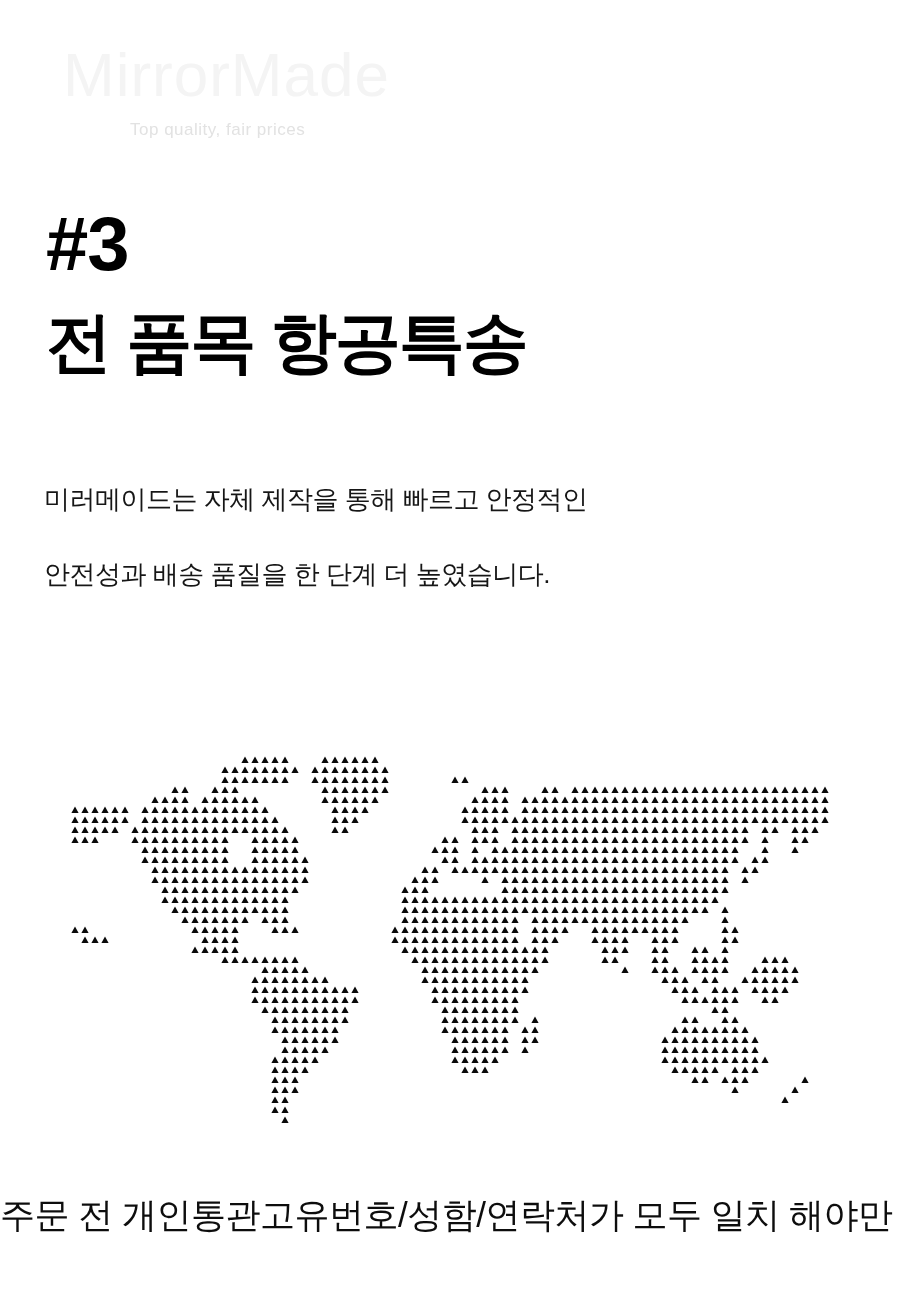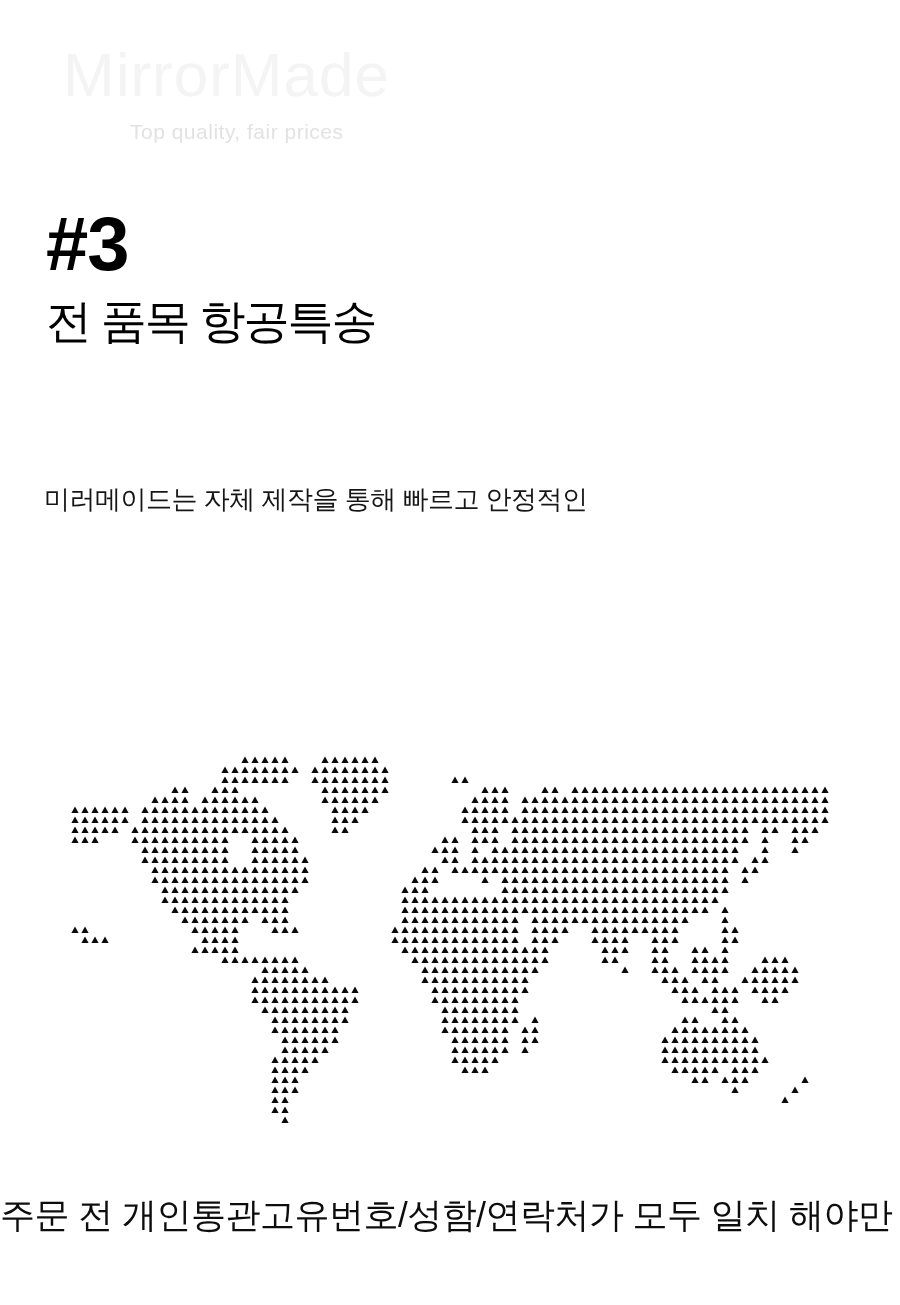--- a/index.html
+++ b/index.html
@@ -13,32 +13,32 @@
   .watermark{
     position:absolute;left:63px;top:44px;
     user-select:none;
   }
   .watermark .brand{
     font-size:62px;font-weight:400;letter-spacing:1px;
     color:#f4f4f4;line-height:1;
   }
   .watermark .tagline{
     margin-left:67px;margin-top:14px;
-    font-size:21px;color:#e2e2e2;letter-spacing:0.5px;
+    font-size:17px;color:#e2e2e2;letter-spacing:0.5px;
   }
   .heading{
     position:absolute;left:46px;top:206px;
     color:#000000;
   }
   .heading .num{
     font-size:76px;font-weight:800;line-height:1.0;letter-spacing:-1px;
   }
   .heading .title{
-    margin-top:16px;
-    font-size:46px;font-weight:400;line-height:1.0;letter-spacing:-2px;
+    margin-top:27px;
+    font-size:66px;font-weight:700;line-height:1.0;letter-spacing:-2px;
   }
   .paragraph{
     position:absolute;left:44px;top:462px;
     font-size:26px;font-weight:400;color:#161616;
     letter-spacing:-0.5px;
   }
   .paragraph .pline{
     height:75px;line-height:75px;white-space:nowrap;
   }
   .map-wrap{
@@ -63,20 +63,21 @@
   <div class="tagline">Top quality, fair prices</div>
 </div>
 
 <div class="heading">
   <div class="num">#3</div>
   <div class="title">전 품목 항공특송</div>
 </div>
 
 <div class="paragraph">
   <div class="pline">미러메이드는 자체 제작을 통해 빠르고 안정적인</div>
+  <div class="pline">안전성과 배송 품질을 한 단계 더 높였습니다.</div>
 </div>
 
 <div class="map-wrap">
   <svg id="world-map-svg" width="760" height="370" viewBox="0 0 760 370" xmlns="http://www.w3.org/2000/svg">
     <path id="map-dots-path" d="M171.4,8 L175,1.5 L178.6,8 Z M181.4,8 L185,1.5 L188.6,8 Z M191.4,8 L195,1.5 L198.6,8 Z M201.4,8 L205,1.5 L208.6,8 Z M211.4,8 L215,1.5 L218.6,8 Z M251.4,8 L255,1.5 L258.6,8 Z M261.4,8 L265,1.5 L268.6,8 Z M271.4,8 L275,1.5 L278.6,8 Z M281.4,8 L285,1.5 L288.6,8 Z M291.4,8 L295,1.5 L298.6,8 Z M301.4,8 L305,1.5 L308.6,8 Z M151.4,18 L155,11.5 L158.6,18 Z M161.4,18 L165,11.5 L168.6,18 Z M171.4,18 L175,11.5 L178.6,18 Z M181.4,18 L185,11.5 L188.6,18 Z M191.4,18 L195,11.5 L198.6,18 Z M201.4,18 L205,11.5 L208.6,18 Z M211.4,18 L215,11.5 L218.6,18 Z M221.4,18 L225,11.5 L228.6,18 Z M241.4,18 L245,11.5 L248.6,18 Z M251.4,18 L255,11.5 L258.6,18 Z M261.4,18 L265,11.5 L268.6,18 Z M271.4,18 L275,11.5 L278.6,18 Z M281.4,18 L285,11.5 L288.6,18 Z M291.4,18 L295,11.5 L298.6,18 Z M301.4,18 L305,11.5 L308.6,18 Z M311.4,18 L315,11.5 L318.6,18 Z M151.4,28 L155,21.5 L158.6,28 Z M161.4,28 L165,21.5 L168.6,28 Z M171.4,28 L175,21.5 L178.6,28 Z M181.4,28 L185,21.5 L188.6,28 Z M191.4,28 L195,21.5 L198.6,28 Z M201.4,28 L205,21.5 L208.6,28 Z M211.4,28 L215,21.5 L218.6,28 Z M241.4,28 L245,21.5 L248.6,28 Z M251.4,28 L255,21.5 L258.6,28 Z M261.4,28 L265,21.5 L268.6,28 Z M271.4,28 L275,21.5 L278.6,28 Z M281.4,28 L285,21.5 L288.6,28 Z M291.4,28 L295,21.5 L298.6,28 Z M301.4,28 L305,21.5 L308.6,28 Z M311.4,28 L315,21.5 L318.6,28 Z M381.4,28 L385,21.5 L388.6,28 Z M391.4,28 L395,21.5 L398.6,28 Z M101.4,38 L105,31.5 L108.6,38 Z M111.4,38 L115,31.5 L118.6,38 Z M141.4,38 L145,31.5 L148.6,38 Z M151.4,38 L155,31.5 L158.6,38 Z M161.4,38 L165,31.5 L168.6,38 Z M251.4,38 L255,31.5 L258.6,38 Z M261.4,38 L265,31.5 L268.6,38 Z M271.4,38 L275,31.5 L278.6,38 Z M281.4,38 L285,31.5 L288.6,38 Z M291.4,38 L295,31.5 L298.6,38 Z M301.4,38 L305,31.5 L308.6,38 Z M311.4,38 L315,31.5 L318.6,38 Z M411.4,38 L415,31.5 L418.6,38 Z M421.4,38 L425,31.5 L428.6,38 Z M431.4,38 L435,31.5 L438.6,38 Z M471.4,38 L475,31.5 L478.6,38 Z M481.4,38 L485,31.5 L488.6,38 Z M501.4,38 L505,31.5 L508.6,38 Z M511.4,38 L515,31.5 L518.6,38 Z M521.4,38 L525,31.5 L528.6,38 Z M531.4,38 L535,31.5 L538.6,38 Z M541.4,38 L545,31.5 L548.6,38 Z M551.4,38 L555,31.5 L558.6,38 Z M561.4,38 L565,31.5 L568.6,38 Z M571.4,38 L575,31.5 L578.6,38 Z M581.4,38 L585,31.5 L588.6,38 Z M591.4,38 L595,31.5 L598.6,38 Z M601.4,38 L605,31.5 L608.6,38 Z M611.4,38 L615,31.5 L618.6,38 Z M621.4,38 L625,31.5 L628.6,38 Z M631.4,38 L635,31.5 L638.6,38 Z M641.4,38 L645,31.5 L648.6,38 Z M651.4,38 L655,31.5 L658.6,38 Z M661.4,38 L665,31.5 L668.6,38 Z M671.4,38 L675,31.5 L678.6,38 Z M681.4,38 L685,31.5 L688.6,38 Z M691.4,38 L695,31.5 L698.6,38 Z M701.4,38 L705,31.5 L708.6,38 Z M711.4,38 L715,31.5 L718.6,38 Z M721.4,38 L725,31.5 L728.6,38 Z M731.4,38 L735,31.5 L738.6,38 Z M741.4,38 L745,31.5 L748.6,38 Z M751.4,38 L755,31.5 L758.6,38 Z M81.4,48 L85,41.5 L88.6,48 Z M91.4,48 L95,41.5 L98.6,48 Z M101.4,48 L105,41.5 L108.6,48 Z M111.4,48 L115,41.5 L118.6,48 Z M131.4,48 L135,41.5 L138.6,48 Z M141.4,48 L145,41.5 L148.6,48 Z M151.4,48 L155,41.5 L158.6,48 Z M161.4,48 L165,41.5 L168.6,48 Z M171.4,48 L175,41.5 L178.6,48 Z M181.4,48 L185,41.5 L188.6,48 Z M251.4,48 L255,41.5 L258.6,48 Z M261.4,48 L265,41.5 L268.6,48 Z M271.4,48 L275,41.5 L278.6,48 Z M281.4,48 L285,41.5 L288.6,48 Z M291.4,48 L295,41.5 L298.6,48 Z M301.4,48 L305,41.5 L308.6,48 Z M401.4,48 L405,41.5 L408.6,48 Z M411.4,48 L415,41.5 L418.6,48 Z M421.4,48 L425,41.5 L428.6,48 Z M431.4,48 L435,41.5 L438.6,48 Z M451.4,48 L455,41.5 L458.6,48 Z M461.4,48 L465,41.5 L468.6,48 Z M471.4,48 L475,41.5 L478.6,48 Z M481.4,48 L485,41.5 L488.6,48 Z M491.4,48 L495,41.5 L498.6,48 Z M501.4,48 L505,41.5 L508.6,48 Z M511.4,48 L515,41.5 L518.6,48 Z M521.4,48 L525,41.5 L528.6,48 Z M531.4,48 L535,41.5 L538.6,48 Z M541.4,48 L545,41.5 L548.6,48 Z M551.4,48 L555,41.5 L558.6,48 Z M561.4,48 L565,41.5 L568.6,48 Z M571.4,48 L575,41.5 L578.6,48 Z M581.4,48 L585,41.5 L588.6,48 Z M591.4,48 L595,41.5 L598.6,48 Z M601.4,48 L605,41.5 L608.6,48 Z M611.4,48 L615,41.5 L618.6,48 Z M621.4,48 L625,41.5 L628.6,48 Z M631.4,48 L635,41.5 L638.6,48 Z M641.4,48 L645,41.5 L648.6,48 Z M651.4,48 L655,41.5 L658.6,48 Z M661.4,48 L665,41.5 L668.6,48 Z M671.4,48 L675,41.5 L678.6,48 Z M681.4,48 L685,41.5 L688.6,48 Z M691.4,48 L695,41.5 L698.6,48 Z M701.4,48 L705,41.5 L708.6,48 Z M711.4,48 L715,41.5 L718.6,48 Z M721.4,48 L725,41.5 L728.6,48 Z M731.4,48 L735,41.5 L738.6,48 Z M741.4,48 L745,41.5 L748.6,48 Z M751.4,48 L755,41.5 L758.6,48 Z M1.4,58 L5,51.5 L8.6,58 Z M11.4,58 L15,51.5 L18.6,58 Z M21.4,58 L25,51.5 L28.6,58 Z M31.4,58 L35,51.5 L38.6,58 Z M41.4,58 L45,51.5 L48.6,58 Z M51.4,58 L55,51.5 L58.6,58 Z M71.4,58 L75,51.5 L78.6,58 Z M81.4,58 L85,51.5 L88.6,58 Z M91.4,58 L95,51.5 L98.6,58 Z M101.4,58 L105,51.5 L108.6,58 Z M111.4,58 L115,51.5 L118.6,58 Z M121.4,58 L125,51.5 L128.6,58 Z M131.4,58 L135,51.5 L138.6,58 Z M141.4,58 L145,51.5 L148.6,58 Z M151.4,58 L155,51.5 L158.6,58 Z M161.4,58 L165,51.5 L168.6,58 Z M171.4,58 L175,51.5 L178.6,58 Z M181.4,58 L185,51.5 L188.6,58 Z M191.4,58 L195,51.5 L198.6,58 Z M261.4,58 L265,51.5 L268.6,58 Z M271.4,58 L275,51.5 L278.6,58 Z M281.4,58 L285,51.5 L288.6,58 Z M291.4,58 L295,51.5 L298.6,58 Z M391.4,58 L395,51.5 L398.6,58 Z M401.4,58 L405,51.5 L408.6,58 Z M411.4,58 L415,51.5 L418.6,58 Z M421.4,58 L425,51.5 L428.6,58 Z M431.4,58 L435,51.5 L438.6,58 Z M451.4,58 L455,51.5 L458.6,58 Z M461.4,58 L465,51.5 L468.6,58 Z M471.4,58 L475,51.5 L478.6,58 Z M481.4,58 L485,51.5 L488.6,58 Z M491.4,58 L495,51.5 L498.6,58 Z M501.4,58 L505,51.5 L508.6,58 Z M511.4,58 L515,51.5 L518.6,58 Z M521.4,58 L525,51.5 L528.6,58 Z M531.4,58 L535,51.5 L538.6,58 Z M541.4,58 L545,51.5 L548.6,58 Z M551.4,58 L555,51.5 L558.6,58 Z M561.4,58 L565,51.5 L568.6,58 Z M571.4,58 L575,51.5 L578.6,58 Z M581.4,58 L585,51.5 L588.6,58 Z M591.4,58 L595,51.5 L598.6,58 Z M601.4,58 L605,51.5 L608.6,58 Z M611.4,58 L615,51.5 L618.6,58 Z M621.4,58 L625,51.5 L628.6,58 Z M631.4,58 L635,51.5 L638.6,58 Z M641.4,58 L645,51.5 L648.6,58 Z M651.4,58 L655,51.5 L658.6,58 Z M661.4,58 L665,51.5 L668.6,58 Z M671.4,58 L675,51.5 L678.6,58 Z M681.4,58 L685,51.5 L688.6,58 Z M691.4,58 L695,51.5 L698.6,58 Z M701.4,58 L705,51.5 L708.6,58 Z M711.4,58 L715,51.5 L718.6,58 Z M721.4,58 L725,51.5 L728.6,58 Z M731.4,58 L735,51.5 L738.6,58 Z M741.4,58 L745,51.5 L748.6,58 Z M751.4,58 L755,51.5 L758.6,58 Z M1.4,68 L5,61.5 L8.6,68 Z M11.4,68 L15,61.5 L18.6,68 Z M21.4,68 L25,61.5 L28.6,68 Z M31.4,68 L35,61.5 L38.6,68 Z M41.4,68 L45,61.5 L48.6,68 Z M51.4,68 L55,61.5 L58.6,68 Z M71.4,68 L75,61.5 L78.6,68 Z M81.4,68 L85,61.5 L88.6,68 Z M91.4,68 L95,61.5 L98.6,68 Z M101.4,68 L105,61.5 L108.6,68 Z M111.4,68 L115,61.5 L118.6,68 Z M121.4,68 L125,61.5 L128.6,68 Z M131.4,68 L135,61.5 L138.6,68 Z M141.4,68 L145,61.5 L148.6,68 Z M151.4,68 L155,61.5 L158.6,68 Z M161.4,68 L165,61.5 L168.6,68 Z M171.4,68 L175,61.5 L178.6,68 Z M181.4,68 L185,61.5 L188.6,68 Z M191.4,68 L195,61.5 L198.6,68 Z M201.4,68 L205,61.5 L208.6,68 Z M261.4,68 L265,61.5 L268.6,68 Z M271.4,68 L275,61.5 L278.6,68 Z M281.4,68 L285,61.5 L288.6,68 Z M391.4,68 L395,61.5 L398.6,68 Z M401.4,68 L405,61.5 L408.6,68 Z M411.4,68 L415,61.5 L418.6,68 Z M421.4,68 L425,61.5 L428.6,68 Z M431.4,68 L435,61.5 L438.6,68 Z M441.4,68 L445,61.5 L448.6,68 Z M451.4,68 L455,61.5 L458.6,68 Z M461.4,68 L465,61.5 L468.6,68 Z M471.4,68 L475,61.5 L478.6,68 Z M481.4,68 L485,61.5 L488.6,68 Z M491.4,68 L495,61.5 L498.6,68 Z M501.4,68 L505,61.5 L508.6,68 Z M511.4,68 L515,61.5 L518.6,68 Z M521.4,68 L525,61.5 L528.6,68 Z M531.4,68 L535,61.5 L538.6,68 Z M541.4,68 L545,61.5 L548.6,68 Z M551.4,68 L555,61.5 L558.6,68 Z M561.4,68 L565,61.5 L568.6,68 Z M571.4,68 L575,61.5 L578.6,68 Z M581.4,68 L585,61.5 L588.6,68 Z M591.4,68 L595,61.5 L598.6,68 Z M601.4,68 L605,61.5 L608.6,68 Z M611.4,68 L615,61.5 L618.6,68 Z M621.4,68 L625,61.5 L628.6,68 Z M631.4,68 L635,61.5 L638.6,68 Z M641.4,68 L645,61.5 L648.6,68 Z M651.4,68 L655,61.5 L658.6,68 Z M661.4,68 L665,61.5 L668.6,68 Z M671.4,68 L675,61.5 L678.6,68 Z M681.4,68 L685,61.5 L688.6,68 Z M691.4,68 L695,61.5 L698.6,68 Z M701.4,68 L705,61.5 L708.6,68 Z M711.4,68 L715,61.5 L718.6,68 Z M721.4,68 L725,61.5 L728.6,68 Z M731.4,68 L735,61.5 L738.6,68 Z M741.4,68 L745,61.5 L748.6,68 Z M751.4,68 L755,61.5 L758.6,68 Z M1.4,78 L5,71.5 L8.6,78 Z M11.4,78 L15,71.5 L18.6,78 Z M21.4,78 L25,71.5 L28.6,78 Z M31.4,78 L35,71.5 L38.6,78 Z M41.4,78 L45,71.5 L48.6,78 Z M61.4,78 L65,71.5 L68.6,78 Z M71.4,78 L75,71.5 L78.6,78 Z M81.4,78 L85,71.5 L88.6,78 Z M91.4,78 L95,71.5 L98.6,78 Z M101.4,78 L105,71.5 L108.6,78 Z M111.4,78 L115,71.5 L118.6,78 Z M121.4,78 L125,71.5 L128.6,78 Z M131.4,78 L135,71.5 L138.6,78 Z M141.4,78 L145,71.5 L148.6,78 Z M151.4,78 L155,71.5 L158.6,78 Z M161.4,78 L165,71.5 L168.6,78 Z M171.4,78 L175,71.5 L178.6,78 Z M181.4,78 L185,71.5 L188.6,78 Z M191.4,78 L195,71.5 L198.6,78 Z M201.4,78 L205,71.5 L208.6,78 Z M211.4,78 L215,71.5 L218.6,78 Z M261.4,78 L265,71.5 L268.6,78 Z M271.4,78 L275,71.5 L278.6,78 Z M401.4,78 L405,71.5 L408.6,78 Z M411.4,78 L415,71.5 L418.6,78 Z M421.4,78 L425,71.5 L428.6,78 Z M441.4,78 L445,71.5 L448.6,78 Z M451.4,78 L455,71.5 L458.6,78 Z M461.4,78 L465,71.5 L468.6,78 Z M471.4,78 L475,71.5 L478.6,78 Z M481.4,78 L485,71.5 L488.6,78 Z M491.4,78 L495,71.5 L498.6,78 Z M501.4,78 L505,71.5 L508.6,78 Z M511.4,78 L515,71.5 L518.6,78 Z M521.4,78 L525,71.5 L528.6,78 Z M531.4,78 L535,71.5 L538.6,78 Z M541.4,78 L545,71.5 L548.6,78 Z M551.4,78 L555,71.5 L558.6,78 Z M561.4,78 L565,71.5 L568.6,78 Z M571.4,78 L575,71.5 L578.6,78 Z M581.4,78 L585,71.5 L588.6,78 Z M591.4,78 L595,71.5 L598.6,78 Z M601.4,78 L605,71.5 L608.6,78 Z M611.4,78 L615,71.5 L618.6,78 Z M621.4,78 L625,71.5 L628.6,78 Z M631.4,78 L635,71.5 L638.6,78 Z M641.4,78 L645,71.5 L648.6,78 Z M651.4,78 L655,71.5 L658.6,78 Z M661.4,78 L665,71.5 L668.6,78 Z M671.4,78 L675,71.5 L678.6,78 Z M691.4,78 L695,71.5 L698.6,78 Z M701.4,78 L705,71.5 L708.6,78 Z M721.4,78 L725,71.5 L728.6,78 Z M731.4,78 L735,71.5 L738.6,78 Z M741.4,78 L745,71.5 L748.6,78 Z M1.4,88 L5,81.5 L8.6,88 Z M11.4,88 L15,81.5 L18.6,88 Z M21.4,88 L25,81.5 L28.6,88 Z M61.4,88 L65,81.5 L68.6,88 Z M71.4,88 L75,81.5 L78.6,88 Z M81.4,88 L85,81.5 L88.6,88 Z M91.4,88 L95,81.5 L98.6,88 Z M101.4,88 L105,81.5 L108.6,88 Z M111.4,88 L115,81.5 L118.6,88 Z M121.4,88 L125,81.5 L128.6,88 Z M131.4,88 L135,81.5 L138.6,88 Z M141.4,88 L145,81.5 L148.6,88 Z M151.4,88 L155,81.5 L158.6,88 Z M181.4,88 L185,81.5 L188.6,88 Z M191.4,88 L195,81.5 L198.6,88 Z M201.4,88 L205,81.5 L208.6,88 Z M211.4,88 L215,81.5 L218.6,88 Z M221.4,88 L225,81.5 L228.6,88 Z M371.4,88 L375,81.5 L378.6,88 Z M381.4,88 L385,81.5 L388.6,88 Z M401.4,88 L405,81.5 L408.6,88 Z M411.4,88 L415,81.5 L418.6,88 Z M421.4,88 L425,81.5 L428.6,88 Z M441.4,88 L445,81.5 L448.6,88 Z M451.4,88 L455,81.5 L458.6,88 Z M461.4,88 L465,81.5 L468.6,88 Z M471.4,88 L475,81.5 L478.6,88 Z M481.4,88 L485,81.5 L488.6,88 Z M491.4,88 L495,81.5 L498.6,88 Z M501.4,88 L505,81.5 L508.6,88 Z M511.4,88 L515,81.5 L518.6,88 Z M521.4,88 L525,81.5 L528.6,88 Z M531.4,88 L535,81.5 L538.6,88 Z M541.4,88 L545,81.5 L548.6,88 Z M551.4,88 L555,81.5 L558.6,88 Z M561.4,88 L565,81.5 L568.6,88 Z M571.4,88 L575,81.5 L578.6,88 Z M581.4,88 L585,81.5 L588.6,88 Z M591.4,88 L595,81.5 L598.6,88 Z M601.4,88 L605,81.5 L608.6,88 Z M611.4,88 L615,81.5 L618.6,88 Z M621.4,88 L625,81.5 L628.6,88 Z M631.4,88 L635,81.5 L638.6,88 Z M641.4,88 L645,81.5 L648.6,88 Z M651.4,88 L655,81.5 L658.6,88 Z M661.4,88 L665,81.5 L668.6,88 Z M671.4,88 L675,81.5 L678.6,88 Z M691.4,88 L695,81.5 L698.6,88 Z M721.4,88 L725,81.5 L728.6,88 Z M731.4,88 L735,81.5 L738.6,88 Z M71.4,98 L75,91.5 L78.6,98 Z M81.4,98 L85,91.5 L88.6,98 Z M91.4,98 L95,91.5 L98.6,98 Z M101.4,98 L105,91.5 L108.6,98 Z M111.4,98 L115,91.5 L118.6,98 Z M121.4,98 L125,91.5 L128.6,98 Z M131.4,98 L135,91.5 L138.6,98 Z M141.4,98 L145,91.5 L148.6,98 Z M151.4,98 L155,91.5 L158.6,98 Z M181.4,98 L185,91.5 L188.6,98 Z M191.4,98 L195,91.5 L198.6,98 Z M201.4,98 L205,91.5 L208.6,98 Z M211.4,98 L215,91.5 L218.6,98 Z M221.4,98 L225,91.5 L228.6,98 Z M361.4,98 L365,91.5 L368.6,98 Z M371.4,98 L375,91.5 L378.6,98 Z M381.4,98 L385,91.5 L388.6,98 Z M401.4,98 L405,91.5 L408.6,98 Z M421.4,98 L425,91.5 L428.6,98 Z M431.4,98 L435,91.5 L438.6,98 Z M441.4,98 L445,91.5 L448.6,98 Z M451.4,98 L455,91.5 L458.6,98 Z M461.4,98 L465,91.5 L468.6,98 Z M471.4,98 L475,91.5 L478.6,98 Z M481.4,98 L485,91.5 L488.6,98 Z M491.4,98 L495,91.5 L498.6,98 Z M501.4,98 L505,91.5 L508.6,98 Z M511.4,98 L515,91.5 L518.6,98 Z M521.4,98 L525,91.5 L528.6,98 Z M531.4,98 L535,91.5 L538.6,98 Z M541.4,98 L545,91.5 L548.6,98 Z M551.4,98 L555,91.5 L558.6,98 Z M561.4,98 L565,91.5 L568.6,98 Z M571.4,98 L575,91.5 L578.6,98 Z M581.4,98 L585,91.5 L588.6,98 Z M591.4,98 L595,91.5 L598.6,98 Z M601.4,98 L605,91.5 L608.6,98 Z M611.4,98 L615,91.5 L618.6,98 Z M621.4,98 L625,91.5 L628.6,98 Z M631.4,98 L635,91.5 L638.6,98 Z M641.4,98 L645,91.5 L648.6,98 Z M651.4,98 L655,91.5 L658.6,98 Z M661.4,98 L665,91.5 L668.6,98 Z M691.4,98 L695,91.5 L698.6,98 Z M721.4,98 L725,91.5 L728.6,98 Z M71.4,108 L75,101.5 L78.6,108 Z M81.4,108 L85,101.5 L88.6,108 Z M91.4,108 L95,101.5 L98.6,108 Z M101.4,108 L105,101.5 L108.6,108 Z M111.4,108 L115,101.5 L118.6,108 Z M121.4,108 L125,101.5 L128.6,108 Z M131.4,108 L135,101.5 L138.6,108 Z M141.4,108 L145,101.5 L148.6,108 Z M151.4,108 L155,101.5 L158.6,108 Z M181.4,108 L185,101.5 L188.6,108 Z M191.4,108 L195,101.5 L198.6,108 Z M201.4,108 L205,101.5 L208.6,108 Z M211.4,108 L215,101.5 L218.6,108 Z M221.4,108 L225,101.5 L228.6,108 Z M231.4,108 L235,101.5 L238.6,108 Z M371.4,108 L375,101.5 L378.6,108 Z M381.4,108 L385,101.5 L388.6,108 Z M401.4,108 L405,101.5 L408.6,108 Z M411.4,108 L415,101.5 L418.6,108 Z M421.4,108 L425,101.5 L428.6,108 Z M431.4,108 L435,101.5 L438.6,108 Z M441.4,108 L445,101.5 L448.6,108 Z M451.4,108 L455,101.5 L458.6,108 Z M461.4,108 L465,101.5 L468.6,108 Z M471.4,108 L475,101.5 L478.6,108 Z M481.4,108 L485,101.5 L488.6,108 Z M491.4,108 L495,101.5 L498.6,108 Z M501.4,108 L505,101.5 L508.6,108 Z M511.4,108 L515,101.5 L518.6,108 Z M521.4,108 L525,101.5 L528.6,108 Z M531.4,108 L535,101.5 L538.6,108 Z M541.4,108 L545,101.5 L548.6,108 Z M551.4,108 L555,101.5 L558.6,108 Z M561.4,108 L565,101.5 L568.6,108 Z M571.4,108 L575,101.5 L578.6,108 Z M581.4,108 L585,101.5 L588.6,108 Z M591.4,108 L595,101.5 L598.6,108 Z M601.4,108 L605,101.5 L608.6,108 Z M611.4,108 L615,101.5 L618.6,108 Z M621.4,108 L625,101.5 L628.6,108 Z M631.4,108 L635,101.5 L638.6,108 Z M641.4,108 L645,101.5 L648.6,108 Z M651.4,108 L655,101.5 L658.6,108 Z M661.4,108 L665,101.5 L668.6,108 Z M681.4,108 L685,101.5 L688.6,108 Z M691.4,108 L695,101.5 L698.6,108 Z M81.4,118 L85,111.5 L88.6,118 Z M91.4,118 L95,111.5 L98.6,118 Z M101.4,118 L105,111.5 L108.6,118 Z M111.4,118 L115,111.5 L118.6,118 Z M121.4,118 L125,111.5 L128.6,118 Z M131.4,118 L135,111.5 L138.6,118 Z M141.4,118 L145,111.5 L148.6,118 Z M151.4,118 L155,111.5 L158.6,118 Z M161.4,118 L165,111.5 L168.6,118 Z M171.4,118 L175,111.5 L178.6,118 Z M181.4,118 L185,111.5 L188.6,118 Z M191.4,118 L195,111.5 L198.6,118 Z M201.4,118 L205,111.5 L208.6,118 Z M211.4,118 L215,111.5 L218.6,118 Z M221.4,118 L225,111.5 L228.6,118 Z M231.4,118 L235,111.5 L238.6,118 Z M351.4,118 L355,111.5 L358.6,118 Z M361.4,118 L365,111.5 L368.6,118 Z M381.4,118 L385,111.5 L388.6,118 Z M391.4,118 L395,111.5 L398.6,118 Z M401.4,118 L405,111.5 L408.6,118 Z M411.4,118 L415,111.5 L418.6,118 Z M421.4,118 L425,111.5 L428.6,118 Z M431.4,118 L435,111.5 L438.6,118 Z M441.4,118 L445,111.5 L448.6,118 Z M451.4,118 L455,111.5 L458.6,118 Z M461.4,118 L465,111.5 L468.6,118 Z M471.4,118 L475,111.5 L478.6,118 Z M481.4,118 L485,111.5 L488.6,118 Z M491.4,118 L495,111.5 L498.6,118 Z M501.4,118 L505,111.5 L508.6,118 Z M511.4,118 L515,111.5 L518.6,118 Z M521.4,118 L525,111.5 L528.6,118 Z M531.4,118 L535,111.5 L538.6,118 Z M541.4,118 L545,111.5 L548.6,118 Z M551.4,118 L555,111.5 L558.6,118 Z M561.4,118 L565,111.5 L568.6,118 Z M571.4,118 L575,111.5 L578.6,118 Z M581.4,118 L585,111.5 L588.6,118 Z M591.4,118 L595,111.5 L598.6,118 Z M601.4,118 L605,111.5 L608.6,118 Z M611.4,118 L615,111.5 L618.6,118 Z M621.4,118 L625,111.5 L628.6,118 Z M631.4,118 L635,111.5 L638.6,118 Z M641.4,118 L645,111.5 L648.6,118 Z M651.4,118 L655,111.5 L658.6,118 Z M671.4,118 L675,111.5 L678.6,118 Z M681.4,118 L685,111.5 L688.6,118 Z M81.4,128 L85,121.5 L88.6,128 Z M91.4,128 L95,121.5 L98.6,128 Z M101.4,128 L105,121.5 L108.6,128 Z M111.4,128 L115,121.5 L118.6,128 Z M121.4,128 L125,121.5 L128.6,128 Z M131.4,128 L135,121.5 L138.6,128 Z M141.4,128 L145,121.5 L148.6,128 Z M151.4,128 L155,121.5 L158.6,128 Z M161.4,128 L165,121.5 L168.6,128 Z M171.4,128 L175,121.5 L178.6,128 Z M181.4,128 L185,121.5 L188.6,128 Z M191.4,128 L195,121.5 L198.6,128 Z M201.4,128 L205,121.5 L208.6,128 Z M211.4,128 L215,121.5 L218.6,128 Z M221.4,128 L225,121.5 L228.6,128 Z M231.4,128 L235,121.5 L238.6,128 Z M341.4,128 L345,121.5 L348.6,128 Z M351.4,128 L355,121.5 L358.6,128 Z M361.4,128 L365,121.5 L368.6,128 Z M411.4,128 L415,121.5 L418.6,128 Z M431.4,128 L435,121.5 L438.6,128 Z M441.4,128 L445,121.5 L448.6,128 Z M451.4,128 L455,121.5 L458.6,128 Z M461.4,128 L465,121.5 L468.6,128 Z M471.4,128 L475,121.5 L478.6,128 Z M481.4,128 L485,121.5 L488.6,128 Z M491.4,128 L495,121.5 L498.6,128 Z M501.4,128 L505,121.5 L508.6,128 Z M511.4,128 L515,121.5 L518.6,128 Z M521.4,128 L525,121.5 L528.6,128 Z M531.4,128 L535,121.5 L538.6,128 Z M541.4,128 L545,121.5 L548.6,128 Z M551.4,128 L555,121.5 L558.6,128 Z M561.4,128 L565,121.5 L568.6,128 Z M571.4,128 L575,121.5 L578.6,128 Z M581.4,128 L585,121.5 L588.6,128 Z M591.4,128 L595,121.5 L598.6,128 Z M601.4,128 L605,121.5 L608.6,128 Z M611.4,128 L615,121.5 L618.6,128 Z M621.4,128 L625,121.5 L628.6,128 Z M631.4,128 L635,121.5 L638.6,128 Z M641.4,128 L645,121.5 L648.6,128 Z M651.4,128 L655,121.5 L658.6,128 Z M671.4,128 L675,121.5 L678.6,128 Z M91.4,138 L95,131.5 L98.6,138 Z M101.4,138 L105,131.5 L108.6,138 Z M111.4,138 L115,131.5 L118.6,138 Z M121.4,138 L125,131.5 L128.6,138 Z M131.4,138 L135,131.5 L138.6,138 Z M141.4,138 L145,131.5 L148.6,138 Z M151.4,138 L155,131.5 L158.6,138 Z M161.4,138 L165,131.5 L168.6,138 Z M171.4,138 L175,131.5 L178.6,138 Z M181.4,138 L185,131.5 L188.6,138 Z M191.4,138 L195,131.5 L198.6,138 Z M201.4,138 L205,131.5 L208.6,138 Z M211.4,138 L215,131.5 L218.6,138 Z M221.4,138 L225,131.5 L228.6,138 Z M331.4,138 L335,131.5 L338.6,138 Z M341.4,138 L345,131.5 L348.6,138 Z M351.4,138 L355,131.5 L358.6,138 Z M431.4,138 L435,131.5 L438.6,138 Z M441.4,138 L445,131.5 L448.6,138 Z M451.4,138 L455,131.5 L458.6,138 Z M461.4,138 L465,131.5 L468.6,138 Z M471.4,138 L475,131.5 L478.6,138 Z M481.4,138 L485,131.5 L488.6,138 Z M491.4,138 L495,131.5 L498.6,138 Z M501.4,138 L505,131.5 L508.6,138 Z M511.4,138 L515,131.5 L518.6,138 Z M521.4,138 L525,131.5 L528.6,138 Z M531.4,138 L535,131.5 L538.6,138 Z M541.4,138 L545,131.5 L548.6,138 Z M551.4,138 L555,131.5 L558.6,138 Z M561.4,138 L565,131.5 L568.6,138 Z M571.4,138 L575,131.5 L578.6,138 Z M581.4,138 L585,131.5 L588.6,138 Z M591.4,138 L595,131.5 L598.6,138 Z M601.4,138 L605,131.5 L608.6,138 Z M611.4,138 L615,131.5 L618.6,138 Z M621.4,138 L625,131.5 L628.6,138 Z M631.4,138 L635,131.5 L638.6,138 Z M641.4,138 L645,131.5 L648.6,138 Z M651.4,138 L655,131.5 L658.6,138 Z M91.4,148 L95,141.5 L98.6,148 Z M101.4,148 L105,141.5 L108.6,148 Z M111.4,148 L115,141.5 L118.6,148 Z M121.4,148 L125,141.5 L128.6,148 Z M131.4,148 L135,141.5 L138.6,148 Z M141.4,148 L145,141.5 L148.6,148 Z M151.4,148 L155,141.5 L158.6,148 Z M161.4,148 L165,141.5 L168.6,148 Z M171.4,148 L175,141.5 L178.6,148 Z M181.4,148 L185,141.5 L188.6,148 Z M191.4,148 L195,141.5 L198.6,148 Z M201.4,148 L205,141.5 L208.6,148 Z M211.4,148 L215,141.5 L218.6,148 Z M331.4,148 L335,141.5 L338.6,148 Z M341.4,148 L345,141.5 L348.6,148 Z M351.4,148 L355,141.5 L358.6,148 Z M361.4,148 L365,141.5 L368.6,148 Z M371.4,148 L375,141.5 L378.6,148 Z M381.4,148 L385,141.5 L388.6,148 Z M391.4,148 L395,141.5 L398.6,148 Z M401.4,148 L405,141.5 L408.6,148 Z M411.4,148 L415,141.5 L418.6,148 Z M421.4,148 L425,141.5 L428.6,148 Z M431.4,148 L435,141.5 L438.6,148 Z M441.4,148 L445,141.5 L448.6,148 Z M451.4,148 L455,141.5 L458.6,148 Z M461.4,148 L465,141.5 L468.6,148 Z M471.4,148 L475,141.5 L478.6,148 Z M481.4,148 L485,141.5 L488.6,148 Z M491.4,148 L495,141.5 L498.6,148 Z M501.4,148 L505,141.5 L508.6,148 Z M511.4,148 L515,141.5 L518.6,148 Z M521.4,148 L525,141.5 L528.6,148 Z M531.4,148 L535,141.5 L538.6,148 Z M541.4,148 L545,141.5 L548.6,148 Z M551.4,148 L555,141.5 L558.6,148 Z M561.4,148 L565,141.5 L568.6,148 Z M571.4,148 L575,141.5 L578.6,148 Z M581.4,148 L585,141.5 L588.6,148 Z M591.4,148 L595,141.5 L598.6,148 Z M601.4,148 L605,141.5 L608.6,148 Z M611.4,148 L615,141.5 L618.6,148 Z M621.4,148 L625,141.5 L628.6,148 Z M631.4,148 L635,141.5 L638.6,148 Z M641.4,148 L645,141.5 L648.6,148 Z M101.4,158 L105,151.5 L108.6,158 Z M111.4,158 L115,151.5 L118.6,158 Z M121.4,158 L125,151.5 L128.6,158 Z M131.4,158 L135,151.5 L138.6,158 Z M141.4,158 L145,151.5 L148.6,158 Z M151.4,158 L155,151.5 L158.6,158 Z M161.4,158 L165,151.5 L168.6,158 Z M171.4,158 L175,151.5 L178.6,158 Z M181.4,158 L185,151.5 L188.6,158 Z M191.4,158 L195,151.5 L198.6,158 Z M201.4,158 L205,151.5 L208.6,158 Z M211.4,158 L215,151.5 L218.6,158 Z M331.4,158 L335,151.5 L338.6,158 Z M341.4,158 L345,151.5 L348.6,158 Z M351.4,158 L355,151.5 L358.6,158 Z M361.4,158 L365,151.5 L368.6,158 Z M371.4,158 L375,151.5 L378.6,158 Z M381.4,158 L385,151.5 L388.6,158 Z M391.4,158 L395,151.5 L398.6,158 Z M401.4,158 L405,151.5 L408.6,158 Z M411.4,158 L415,151.5 L418.6,158 Z M421.4,158 L425,151.5 L428.6,158 Z M431.4,158 L435,151.5 L438.6,158 Z M441.4,158 L445,151.5 L448.6,158 Z M451.4,158 L455,151.5 L458.6,158 Z M461.4,158 L465,151.5 L468.6,158 Z M471.4,158 L475,151.5 L478.6,158 Z M481.4,158 L485,151.5 L488.6,158 Z M491.4,158 L495,151.5 L498.6,158 Z M501.4,158 L505,151.5 L508.6,158 Z M511.4,158 L515,151.5 L518.6,158 Z M521.4,158 L525,151.5 L528.6,158 Z M531.4,158 L535,151.5 L538.6,158 Z M541.4,158 L545,151.5 L548.6,158 Z M551.4,158 L555,151.5 L558.6,158 Z M561.4,158 L565,151.5 L568.6,158 Z M571.4,158 L575,151.5 L578.6,158 Z M581.4,158 L585,151.5 L588.6,158 Z M591.4,158 L595,151.5 L598.6,158 Z M601.4,158 L605,151.5 L608.6,158 Z M611.4,158 L615,151.5 L618.6,158 Z M621.4,158 L625,151.5 L628.6,158 Z M631.4,158 L635,151.5 L638.6,158 Z M651.4,158 L655,151.5 L658.6,158 Z M111.4,168 L115,161.5 L118.6,168 Z M121.4,168 L125,161.5 L128.6,168 Z M131.4,168 L135,161.5 L138.6,168 Z M141.4,168 L145,161.5 L148.6,168 Z M151.4,168 L155,161.5 L158.6,168 Z M161.4,168 L165,161.5 L168.6,168 Z M171.4,168 L175,161.5 L178.6,168 Z M191.4,168 L195,161.5 L198.6,168 Z M201.4,168 L205,161.5 L208.6,168 Z M211.4,168 L215,161.5 L218.6,168 Z M331.4,168 L335,161.5 L338.6,168 Z M341.4,168 L345,161.5 L348.6,168 Z M351.4,168 L355,161.5 L358.6,168 Z M361.4,168 L365,161.5 L368.6,168 Z M371.4,168 L375,161.5 L378.6,168 Z M381.4,168 L385,161.5 L388.6,168 Z M391.4,168 L395,161.5 L398.6,168 Z M401.4,168 L405,161.5 L408.6,168 Z M411.4,168 L415,161.5 L418.6,168 Z M421.4,168 L425,161.5 L428.6,168 Z M431.4,168 L435,161.5 L438.6,168 Z M441.4,168 L445,161.5 L448.6,168 Z M461.4,168 L465,161.5 L468.6,168 Z M471.4,168 L475,161.5 L478.6,168 Z M481.4,168 L485,161.5 L488.6,168 Z M491.4,168 L495,161.5 L498.6,168 Z M501.4,168 L505,161.5 L508.6,168 Z M511.4,168 L515,161.5 L518.6,168 Z M521.4,168 L525,161.5 L528.6,168 Z M531.4,168 L535,161.5 L538.6,168 Z M541.4,168 L545,161.5 L548.6,168 Z M551.4,168 L555,161.5 L558.6,168 Z M561.4,168 L565,161.5 L568.6,168 Z M571.4,168 L575,161.5 L578.6,168 Z M581.4,168 L585,161.5 L588.6,168 Z M591.4,168 L595,161.5 L598.6,168 Z M601.4,168 L605,161.5 L608.6,168 Z M611.4,168 L615,161.5 L618.6,168 Z M651.4,168 L655,161.5 L658.6,168 Z M1.4,178 L5,171.5 L8.6,178 Z M11.4,178 L15,171.5 L18.6,178 Z M121.4,178 L125,171.5 L128.6,178 Z M131.4,178 L135,171.5 L138.6,178 Z M141.4,178 L145,171.5 L148.6,178 Z M151.4,178 L155,171.5 L158.6,178 Z M161.4,178 L165,171.5 L168.6,178 Z M201.4,178 L205,171.5 L208.6,178 Z M211.4,178 L215,171.5 L218.6,178 Z M221.4,178 L225,171.5 L228.6,178 Z M321.4,178 L325,171.5 L328.6,178 Z M331.4,178 L335,171.5 L338.6,178 Z M341.4,178 L345,171.5 L348.6,178 Z M351.4,178 L355,171.5 L358.6,178 Z M361.4,178 L365,171.5 L368.6,178 Z M371.4,178 L375,171.5 L378.6,178 Z M381.4,178 L385,171.5 L388.6,178 Z M391.4,178 L395,171.5 L398.6,178 Z M401.4,178 L405,171.5 L408.6,178 Z M411.4,178 L415,171.5 L418.6,178 Z M421.4,178 L425,171.5 L428.6,178 Z M431.4,178 L435,171.5 L438.6,178 Z M441.4,178 L445,171.5 L448.6,178 Z M461.4,178 L465,171.5 L468.6,178 Z M471.4,178 L475,171.5 L478.6,178 Z M481.4,178 L485,171.5 L488.6,178 Z M491.4,178 L495,171.5 L498.6,178 Z M521.4,178 L525,171.5 L528.6,178 Z M531.4,178 L535,171.5 L538.6,178 Z M541.4,178 L545,171.5 L548.6,178 Z M551.4,178 L555,171.5 L558.6,178 Z M561.4,178 L565,171.5 L568.6,178 Z M571.4,178 L575,171.5 L578.6,178 Z M581.4,178 L585,171.5 L588.6,178 Z M591.4,178 L595,171.5 L598.6,178 Z M601.4,178 L605,171.5 L608.6,178 Z M651.4,178 L655,171.5 L658.6,178 Z M661.4,178 L665,171.5 L668.6,178 Z M11.4,188 L15,181.5 L18.6,188 Z M21.4,188 L25,181.5 L28.6,188 Z M31.4,188 L35,181.5 L38.6,188 Z M131.4,188 L135,181.5 L138.6,188 Z M141.4,188 L145,181.5 L148.6,188 Z M151.4,188 L155,181.5 L158.6,188 Z M161.4,188 L165,181.5 L168.6,188 Z M321.4,188 L325,181.5 L328.6,188 Z M331.4,188 L335,181.5 L338.6,188 Z M341.4,188 L345,181.5 L348.6,188 Z M351.4,188 L355,181.5 L358.6,188 Z M361.4,188 L365,181.5 L368.6,188 Z M371.4,188 L375,181.5 L378.6,188 Z M381.4,188 L385,181.5 L388.6,188 Z M391.4,188 L395,181.5 L398.6,188 Z M401.4,188 L405,181.5 L408.6,188 Z M411.4,188 L415,181.5 L418.6,188 Z M421.4,188 L425,181.5 L428.6,188 Z M431.4,188 L435,181.5 L438.6,188 Z M441.4,188 L445,181.5 L448.6,188 Z M461.4,188 L465,181.5 L468.6,188 Z M471.4,188 L475,181.5 L478.6,188 Z M481.4,188 L485,181.5 L488.6,188 Z M521.4,188 L525,181.5 L528.6,188 Z M531.4,188 L535,181.5 L538.6,188 Z M541.4,188 L545,181.5 L548.6,188 Z M551.4,188 L555,181.5 L558.6,188 Z M581.4,188 L585,181.5 L588.6,188 Z M591.4,188 L595,181.5 L598.6,188 Z M601.4,188 L605,181.5 L608.6,188 Z M651.4,188 L655,181.5 L658.6,188 Z M661.4,188 L665,181.5 L668.6,188 Z M121.4,198 L125,191.5 L128.6,198 Z M131.4,198 L135,191.5 L138.6,198 Z M141.4,198 L145,191.5 L148.6,198 Z M151.4,198 L155,191.5 L158.6,198 Z M161.4,198 L165,191.5 L168.6,198 Z M331.4,198 L335,191.5 L338.6,198 Z M341.4,198 L345,191.5 L348.6,198 Z M351.4,198 L355,191.5 L358.6,198 Z M361.4,198 L365,191.5 L368.6,198 Z M371.4,198 L375,191.5 L378.6,198 Z M381.4,198 L385,191.5 L388.6,198 Z M391.4,198 L395,191.5 L398.6,198 Z M401.4,198 L405,191.5 L408.6,198 Z M411.4,198 L415,191.5 L418.6,198 Z M421.4,198 L425,191.5 L428.6,198 Z M431.4,198 L435,191.5 L438.6,198 Z M441.4,198 L445,191.5 L448.6,198 Z M451.4,198 L455,191.5 L458.6,198 Z M461.4,198 L465,191.5 L468.6,198 Z M471.4,198 L475,191.5 L478.6,198 Z M531.4,198 L535,191.5 L538.6,198 Z M541.4,198 L545,191.5 L548.6,198 Z M551.4,198 L555,191.5 L558.6,198 Z M581.4,198 L585,191.5 L588.6,198 Z M591.4,198 L595,191.5 L598.6,198 Z M621.4,198 L625,191.5 L628.6,198 Z M631.4,198 L635,191.5 L638.6,198 Z M651.4,198 L655,191.5 L658.6,198 Z M151.4,208 L155,201.5 L158.6,208 Z M161.4,208 L165,201.5 L168.6,208 Z M171.4,208 L175,201.5 L178.6,208 Z M181.4,208 L185,201.5 L188.6,208 Z M191.4,208 L195,201.5 L198.6,208 Z M201.4,208 L205,201.5 L208.6,208 Z M211.4,208 L215,201.5 L218.6,208 Z M221.4,208 L225,201.5 L228.6,208 Z M341.4,208 L345,201.5 L348.6,208 Z M351.4,208 L355,201.5 L358.6,208 Z M361.4,208 L365,201.5 L368.6,208 Z M371.4,208 L375,201.5 L378.6,208 Z M381.4,208 L385,201.5 L388.6,208 Z M391.4,208 L395,201.5 L398.6,208 Z M401.4,208 L405,201.5 L408.6,208 Z M411.4,208 L415,201.5 L418.6,208 Z M421.4,208 L425,201.5 L428.6,208 Z M431.4,208 L435,201.5 L438.6,208 Z M441.4,208 L445,201.5 L448.6,208 Z M451.4,208 L455,201.5 L458.6,208 Z M461.4,208 L465,201.5 L468.6,208 Z M471.4,208 L475,201.5 L478.6,208 Z M531.4,208 L535,201.5 L538.6,208 Z M541.4,208 L545,201.5 L548.6,208 Z M581.4,208 L585,201.5 L588.6,208 Z M591.4,208 L595,201.5 L598.6,208 Z M621.4,208 L625,201.5 L628.6,208 Z M631.4,208 L635,201.5 L638.6,208 Z M641.4,208 L645,201.5 L648.6,208 Z M651.4,208 L655,201.5 L658.6,208 Z M691.4,208 L695,201.5 L698.6,208 Z M701.4,208 L705,201.5 L708.6,208 Z M711.4,208 L715,201.5 L718.6,208 Z M191.4,218 L195,211.5 L198.6,218 Z M201.4,218 L205,211.5 L208.6,218 Z M211.4,218 L215,211.5 L218.6,218 Z M221.4,218 L225,211.5 L228.6,218 Z M231.4,218 L235,211.5 L238.6,218 Z M351.4,218 L355,211.5 L358.6,218 Z M361.4,218 L365,211.5 L368.6,218 Z M371.4,218 L375,211.5 L378.6,218 Z M381.4,218 L385,211.5 L388.6,218 Z M391.4,218 L395,211.5 L398.6,218 Z M401.4,218 L405,211.5 L408.6,218 Z M411.4,218 L415,211.5 L418.6,218 Z M421.4,218 L425,211.5 L428.6,218 Z M431.4,218 L435,211.5 L438.6,218 Z M441.4,218 L445,211.5 L448.6,218 Z M451.4,218 L455,211.5 L458.6,218 Z M461.4,218 L465,211.5 L468.6,218 Z M551.4,218 L555,211.5 L558.6,218 Z M581.4,218 L585,211.5 L588.6,218 Z M591.4,218 L595,211.5 L598.6,218 Z M601.4,218 L605,211.5 L608.6,218 Z M621.4,218 L625,211.5 L628.6,218 Z M631.4,218 L635,211.5 L638.6,218 Z M641.4,218 L645,211.5 L648.6,218 Z M651.4,218 L655,211.5 L658.6,218 Z M681.4,218 L685,211.5 L688.6,218 Z M691.4,218 L695,211.5 L698.6,218 Z M701.4,218 L705,211.5 L708.6,218 Z M711.4,218 L715,211.5 L718.6,218 Z M721.4,218 L725,211.5 L728.6,218 Z M181.4,228 L185,221.5 L188.6,228 Z M191.4,228 L195,221.5 L198.6,228 Z M201.4,228 L205,221.5 L208.6,228 Z M211.4,228 L215,221.5 L218.6,228 Z M221.4,228 L225,221.5 L228.6,228 Z M231.4,228 L235,221.5 L238.6,228 Z M241.4,228 L245,221.5 L248.6,228 Z M251.4,228 L255,221.5 L258.6,228 Z M351.4,228 L355,221.5 L358.6,228 Z M361.4,228 L365,221.5 L368.6,228 Z M371.4,228 L375,221.5 L378.6,228 Z M381.4,228 L385,221.5 L388.6,228 Z M391.4,228 L395,221.5 L398.6,228 Z M401.4,228 L405,221.5 L408.6,228 Z M411.4,228 L415,221.5 L418.6,228 Z M421.4,228 L425,221.5 L428.6,228 Z M431.4,228 L435,221.5 L438.6,228 Z M441.4,228 L445,221.5 L448.6,228 Z M451.4,228 L455,221.5 L458.6,228 Z M591.4,228 L595,221.5 L598.6,228 Z M601.4,228 L605,221.5 L608.6,228 Z M611.4,228 L615,221.5 L618.6,228 Z M631.4,228 L635,221.5 L638.6,228 Z M641.4,228 L645,221.5 L648.6,228 Z M671.4,228 L675,221.5 L678.6,228 Z M681.4,228 L685,221.5 L688.6,228 Z M691.4,228 L695,221.5 L698.6,228 Z M701.4,228 L705,221.5 L708.6,228 Z M711.4,228 L715,221.5 L718.6,228 Z M721.4,228 L725,221.5 L728.6,228 Z M181.4,238 L185,231.5 L188.6,238 Z M191.4,238 L195,231.5 L198.6,238 Z M201.4,238 L205,231.5 L208.6,238 Z M211.4,238 L215,231.5 L218.6,238 Z M221.4,238 L225,231.5 L228.6,238 Z M231.4,238 L235,231.5 L238.6,238 Z M241.4,238 L245,231.5 L248.6,238 Z M251.4,238 L255,231.5 L258.6,238 Z M261.4,238 L265,231.5 L268.6,238 Z M271.4,238 L275,231.5 L278.6,238 Z M281.4,238 L285,231.5 L288.6,238 Z M361.4,238 L365,231.5 L368.6,238 Z M371.4,238 L375,231.5 L378.6,238 Z M381.4,238 L385,231.5 L388.6,238 Z M391.4,238 L395,231.5 L398.6,238 Z M401.4,238 L405,231.5 L408.6,238 Z M411.4,238 L415,231.5 L418.6,238 Z M421.4,238 L425,231.5 L428.6,238 Z M431.4,238 L435,231.5 L438.6,238 Z M441.4,238 L445,231.5 L448.6,238 Z M451.4,238 L455,231.5 L458.6,238 Z M601.4,238 L605,231.5 L608.6,238 Z M611.4,238 L615,231.5 L618.6,238 Z M621.4,238 L625,231.5 L628.6,238 Z M641.4,238 L645,231.5 L648.6,238 Z M651.4,238 L655,231.5 L658.6,238 Z M661.4,238 L665,231.5 L668.6,238 Z M681.4,238 L685,231.5 L688.6,238 Z M691.4,238 L695,231.5 L698.6,238 Z M701.4,238 L705,231.5 L708.6,238 Z M711.4,238 L715,231.5 L718.6,238 Z M181.4,248 L185,241.5 L188.6,248 Z M191.4,248 L195,241.5 L198.6,248 Z M201.4,248 L205,241.5 L208.6,248 Z M211.4,248 L215,241.5 L218.6,248 Z M221.4,248 L225,241.5 L228.6,248 Z M231.4,248 L235,241.5 L238.6,248 Z M241.4,248 L245,241.5 L248.6,248 Z M251.4,248 L255,241.5 L258.6,248 Z M261.4,248 L265,241.5 L268.6,248 Z M271.4,248 L275,241.5 L278.6,248 Z M281.4,248 L285,241.5 L288.6,248 Z M361.4,248 L365,241.5 L368.6,248 Z M371.4,248 L375,241.5 L378.6,248 Z M381.4,248 L385,241.5 L388.6,248 Z M391.4,248 L395,241.5 L398.6,248 Z M401.4,248 L405,241.5 L408.6,248 Z M411.4,248 L415,241.5 L418.6,248 Z M421.4,248 L425,241.5 L428.6,248 Z M431.4,248 L435,241.5 L438.6,248 Z M441.4,248 L445,241.5 L448.6,248 Z M611.4,248 L615,241.5 L618.6,248 Z M621.4,248 L625,241.5 L628.6,248 Z M631.4,248 L635,241.5 L638.6,248 Z M641.4,248 L645,241.5 L648.6,248 Z M651.4,248 L655,241.5 L658.6,248 Z M661.4,248 L665,241.5 L668.6,248 Z M691.4,248 L695,241.5 L698.6,248 Z M701.4,248 L705,241.5 L708.6,248 Z M191.4,258 L195,251.5 L198.6,258 Z M201.4,258 L205,251.5 L208.6,258 Z M211.4,258 L215,251.5 L218.6,258 Z M221.4,258 L225,251.5 L228.6,258 Z M231.4,258 L235,251.5 L238.6,258 Z M241.4,258 L245,251.5 L248.6,258 Z M251.4,258 L255,251.5 L258.6,258 Z M261.4,258 L265,251.5 L268.6,258 Z M271.4,258 L275,251.5 L278.6,258 Z M371.4,258 L375,251.5 L378.6,258 Z M381.4,258 L385,251.5 L388.6,258 Z M391.4,258 L395,251.5 L398.6,258 Z M401.4,258 L405,251.5 L408.6,258 Z M411.4,258 L415,251.5 L418.6,258 Z M421.4,258 L425,251.5 L428.6,258 Z M431.4,258 L435,251.5 L438.6,258 Z M441.4,258 L445,251.5 L448.6,258 Z M641.4,258 L645,251.5 L648.6,258 Z M651.4,258 L655,251.5 L658.6,258 Z M201.4,268 L205,261.5 L208.6,268 Z M211.4,268 L215,261.5 L218.6,268 Z M221.4,268 L225,261.5 L228.6,268 Z M231.4,268 L235,261.5 L238.6,268 Z M241.4,268 L245,261.5 L248.6,268 Z M251.4,268 L255,261.5 L258.6,268 Z M261.4,268 L265,261.5 L268.6,268 Z M271.4,268 L275,261.5 L278.6,268 Z M371.4,268 L375,261.5 L378.6,268 Z M381.4,268 L385,261.5 L388.6,268 Z M391.4,268 L395,261.5 L398.6,268 Z M401.4,268 L405,261.5 L408.6,268 Z M411.4,268 L415,261.5 L418.6,268 Z M421.4,268 L425,261.5 L428.6,268 Z M431.4,268 L435,261.5 L438.6,268 Z M441.4,268 L445,261.5 L448.6,268 Z M461.4,268 L465,261.5 L468.6,268 Z M611.4,268 L615,261.5 L618.6,268 Z M621.4,268 L625,261.5 L628.6,268 Z M651.4,268 L655,261.5 L658.6,268 Z M661.4,268 L665,261.5 L668.6,268 Z M201.4,278 L205,271.5 L208.6,278 Z M211.4,278 L215,271.5 L218.6,278 Z M221.4,278 L225,271.5 L228.6,278 Z M231.4,278 L235,271.5 L238.6,278 Z M241.4,278 L245,271.5 L248.6,278 Z M251.4,278 L255,271.5 L258.6,278 Z M261.4,278 L265,271.5 L268.6,278 Z M371.4,278 L375,271.5 L378.6,278 Z M381.4,278 L385,271.5 L388.6,278 Z M391.4,278 L395,271.5 L398.6,278 Z M401.4,278 L405,271.5 L408.6,278 Z M411.4,278 L415,271.5 L418.6,278 Z M421.4,278 L425,271.5 L428.6,278 Z M431.4,278 L435,271.5 L438.6,278 Z M451.4,278 L455,271.5 L458.6,278 Z M461.4,278 L465,271.5 L468.6,278 Z M601.4,278 L605,271.5 L608.6,278 Z M611.4,278 L615,271.5 L618.6,278 Z M621.4,278 L625,271.5 L628.6,278 Z M631.4,278 L635,271.5 L638.6,278 Z M641.4,278 L645,271.5 L648.6,278 Z M651.4,278 L655,271.5 L658.6,278 Z M661.4,278 L665,271.5 L668.6,278 Z M671.4,278 L675,271.5 L678.6,278 Z M211.4,288 L215,281.5 L218.6,288 Z M221.4,288 L225,281.5 L228.6,288 Z M231.4,288 L235,281.5 L238.6,288 Z M241.4,288 L245,281.5 L248.6,288 Z M251.4,288 L255,281.5 L258.6,288 Z M261.4,288 L265,281.5 L268.6,288 Z M381.4,288 L385,281.5 L388.6,288 Z M391.4,288 L395,281.5 L398.6,288 Z M401.4,288 L405,281.5 L408.6,288 Z M411.4,288 L415,281.5 L418.6,288 Z M421.4,288 L425,281.5 L428.6,288 Z M431.4,288 L435,281.5 L438.6,288 Z M451.4,288 L455,281.5 L458.6,288 Z M461.4,288 L465,281.5 L468.6,288 Z M591.4,288 L595,281.5 L598.6,288 Z M601.4,288 L605,281.5 L608.6,288 Z M611.4,288 L615,281.5 L618.6,288 Z M621.4,288 L625,281.5 L628.6,288 Z M631.4,288 L635,281.5 L638.6,288 Z M641.4,288 L645,281.5 L648.6,288 Z M651.4,288 L655,281.5 L658.6,288 Z M661.4,288 L665,281.5 L668.6,288 Z M671.4,288 L675,281.5 L678.6,288 Z M681.4,288 L685,281.5 L688.6,288 Z M211.4,298 L215,291.5 L218.6,298 Z M221.4,298 L225,291.5 L228.6,298 Z M231.4,298 L235,291.5 L238.6,298 Z M241.4,298 L245,291.5 L248.6,298 Z M251.4,298 L255,291.5 L258.6,298 Z M381.4,298 L385,291.5 L388.6,298 Z M391.4,298 L395,291.5 L398.6,298 Z M401.4,298 L405,291.5 L408.6,298 Z M411.4,298 L415,291.5 L418.6,298 Z M421.4,298 L425,291.5 L428.6,298 Z M431.4,298 L435,291.5 L438.6,298 Z M451.4,298 L455,291.5 L458.6,298 Z M591.4,298 L595,291.5 L598.6,298 Z M601.4,298 L605,291.5 L608.6,298 Z M611.4,298 L615,291.5 L618.6,298 Z M621.4,298 L625,291.5 L628.6,298 Z M631.4,298 L635,291.5 L638.6,298 Z M641.4,298 L645,291.5 L648.6,298 Z M651.4,298 L655,291.5 L658.6,298 Z M661.4,298 L665,291.5 L668.6,298 Z M671.4,298 L675,291.5 L678.6,298 Z M681.4,298 L685,291.5 L688.6,298 Z M201.4,308 L205,301.5 L208.6,308 Z M211.4,308 L215,301.5 L218.6,308 Z M221.4,308 L225,301.5 L228.6,308 Z M231.4,308 L235,301.5 L238.6,308 Z M241.4,308 L245,301.5 L248.6,308 Z M381.4,308 L385,301.5 L388.6,308 Z M391.4,308 L395,301.5 L398.6,308 Z M401.4,308 L405,301.5 L408.6,308 Z M411.4,308 L415,301.5 L418.6,308 Z M421.4,308 L425,301.5 L428.6,308 Z M591.4,308 L595,301.5 L598.6,308 Z M601.4,308 L605,301.5 L608.6,308 Z M611.4,308 L615,301.5 L618.6,308 Z M621.4,308 L625,301.5 L628.6,308 Z M631.4,308 L635,301.5 L638.6,308 Z M641.4,308 L645,301.5 L648.6,308 Z M651.4,308 L655,301.5 L658.6,308 Z M661.4,308 L665,301.5 L668.6,308 Z M671.4,308 L675,301.5 L678.6,308 Z M681.4,308 L685,301.5 L688.6,308 Z M691.4,308 L695,301.5 L698.6,308 Z M201.4,318 L205,311.5 L208.6,318 Z M211.4,318 L215,311.5 L218.6,318 Z M221.4,318 L225,311.5 L228.6,318 Z M231.4,318 L235,311.5 L238.6,318 Z M391.4,318 L395,311.5 L398.6,318 Z M401.4,318 L405,311.5 L408.6,318 Z M411.4,318 L415,311.5 L418.6,318 Z M601.4,318 L605,311.5 L608.6,318 Z M611.4,318 L615,311.5 L618.6,318 Z M621.4,318 L625,311.5 L628.6,318 Z M631.4,318 L635,311.5 L638.6,318 Z M641.4,318 L645,311.5 L648.6,318 Z M661.4,318 L665,311.5 L668.6,318 Z M671.4,318 L675,311.5 L678.6,318 Z M681.4,318 L685,311.5 L688.6,318 Z M201.4,328 L205,321.5 L208.6,328 Z M211.4,328 L215,321.5 L218.6,328 Z M221.4,328 L225,321.5 L228.6,328 Z M621.4,328 L625,321.5 L628.6,328 Z M631.4,328 L635,321.5 L638.6,328 Z M651.4,328 L655,321.5 L658.6,328 Z M661.4,328 L665,321.5 L668.6,328 Z M671.4,328 L675,321.5 L678.6,328 Z M731.4,328 L735,321.5 L738.6,328 Z M201.4,338 L205,331.5 L208.6,338 Z M211.4,338 L215,331.5 L218.6,338 Z M221.4,338 L225,331.5 L228.6,338 Z M661.4,338 L665,331.5 L668.6,338 Z M721.4,338 L725,331.5 L728.6,338 Z M201.4,348 L205,341.5 L208.6,348 Z M211.4,348 L215,341.5 L218.6,348 Z M711.4,348 L715,341.5 L718.6,348 Z M201.4,358 L205,351.5 L208.6,358 Z M211.4,358 L215,351.5 L218.6,358 Z M211.4,368 L215,361.5 L218.6,368 Z " fill="#0a0a0a"></path>
   </svg>
 </div>
 
 <div class="footer">
   <div class="fline">주문 전 개인통관고유번호/성함/연락처가 모두 일치 해야만</div>

